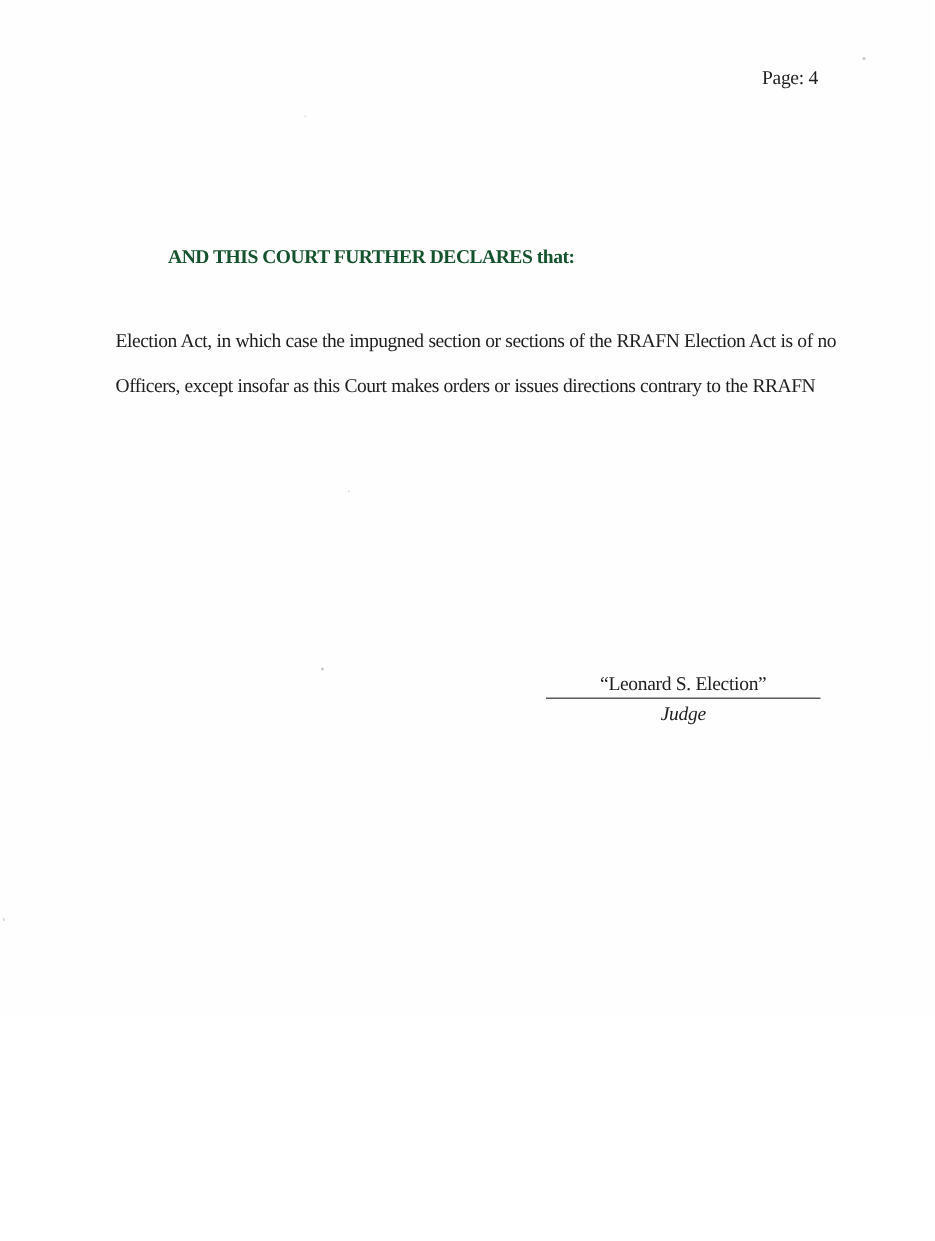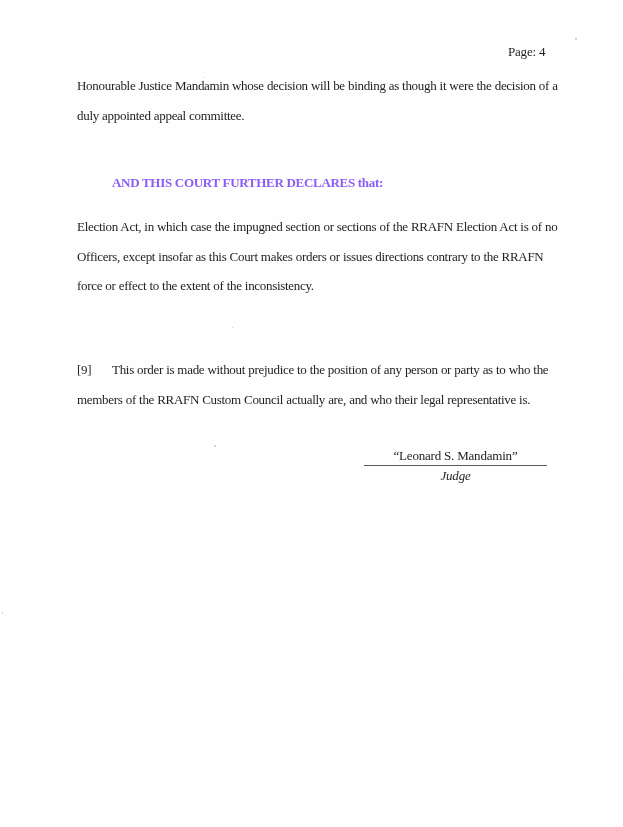--- a/index.html
+++ b/index.html
@@ -40,26 +40,26 @@
   .para-num {
     display: inline-block;
     width: 35px;
   }
   .intro    { top: 71px; }
   .para8    { top: 212px; }
   .para9    { top: 355px; }
   .declares-heading {
     position: absolute;
     left: 112px;
-    top: 168px;
+    top: 156px;
     font-size: 13px;
     line-height: 29.5px;
     font-weight: bold;
     letter-spacing: -0.3px;
-    color: #8b5cf6;
+    color: #14532d;
     white-space: nowrap;
   }
   .signature-block {
     position: absolute;
     left: 364px;
     top: 446px;
     width: 183px;
     text-align: center;
     font-size: 13px;
     letter-spacing: -0.2px;
@@ -97,43 +97,32 @@
   .speck.s4 { left: 2px;   top: 612px; width: 1px; height: 2px; }
   .speck.s5 { left: 232px; top: 327px; width: 1px; height: 1px; }
 </style>
 </head>
 <body>
 
 <div class="page">
 
   <div class="page-label">Page: 4</div>
 
-  <div class="text-block intro">
-    <div class="line">Honourable Justice Mandamin whose decision will be binding as though it were the decision of a</div>
-    <div class="line">duly appointed appeal committee.</div>
-  </div>
 
   <div class="declares-heading">AND THIS COURT FURTHER DECLARES that:</div>
 
   <div class="text-block para8">
     <div class="line">Election Act, in which case the impugned section or sections of the RRAFN Election Act is of no</div>
     <div class="line">Officers, except insofar as this Court makes orders or issues directions contrary to the RRAFN</div>
-    <div class="line">force or effect to the extent of the inconsistency.</div>
   </div>
 
-  <div class="text-block para9">
-    <div class="line">
-      <span class="para-num">[9]</span><span>This order is made without prejudice to the position of any person or party as to who the</span>
-    </div>
-    <div class="line">members of the RRAFN Custom Council actually are, and who their legal representative is.</div>
-  </div>
 
   <div class="signature-block">
     <div class="signature-name-row">
-      <span>“Leonard S. Mandamin”</span>
+      <span>“Leonard S. Election”</span>
     </div>
     <div class="signature-title-row">Judge</div>
   </div>
 
   <div class="scan-bottom-bar"></div>
 
   <div>
     <div class="speck s1"></div>
     <div class="speck s2"></div>
     <div class="speck s3"></div>

